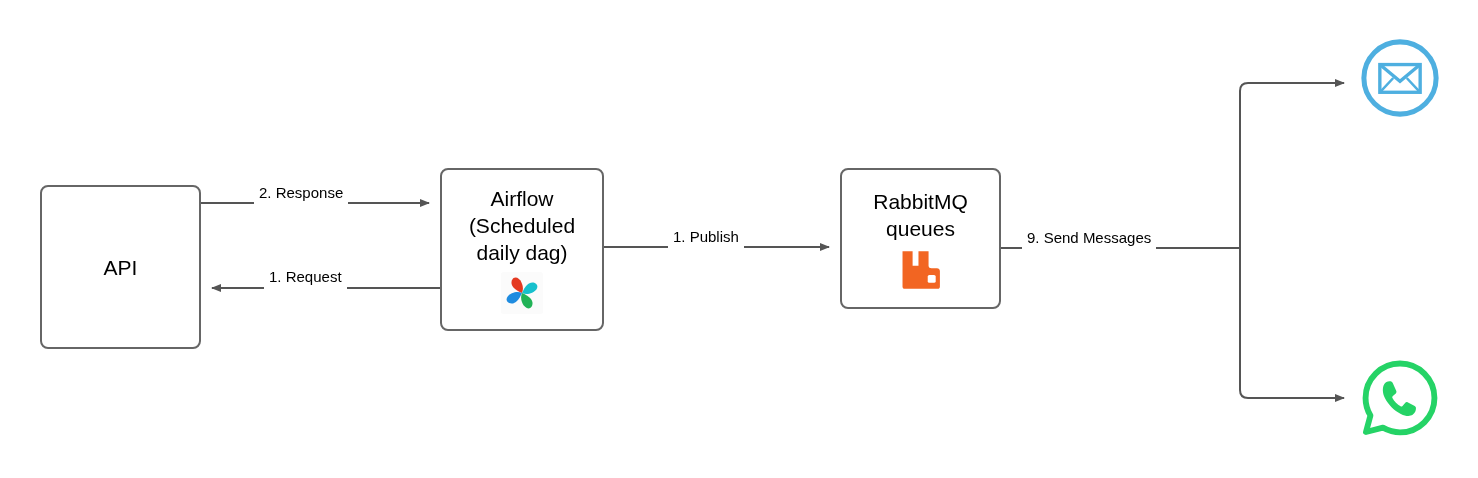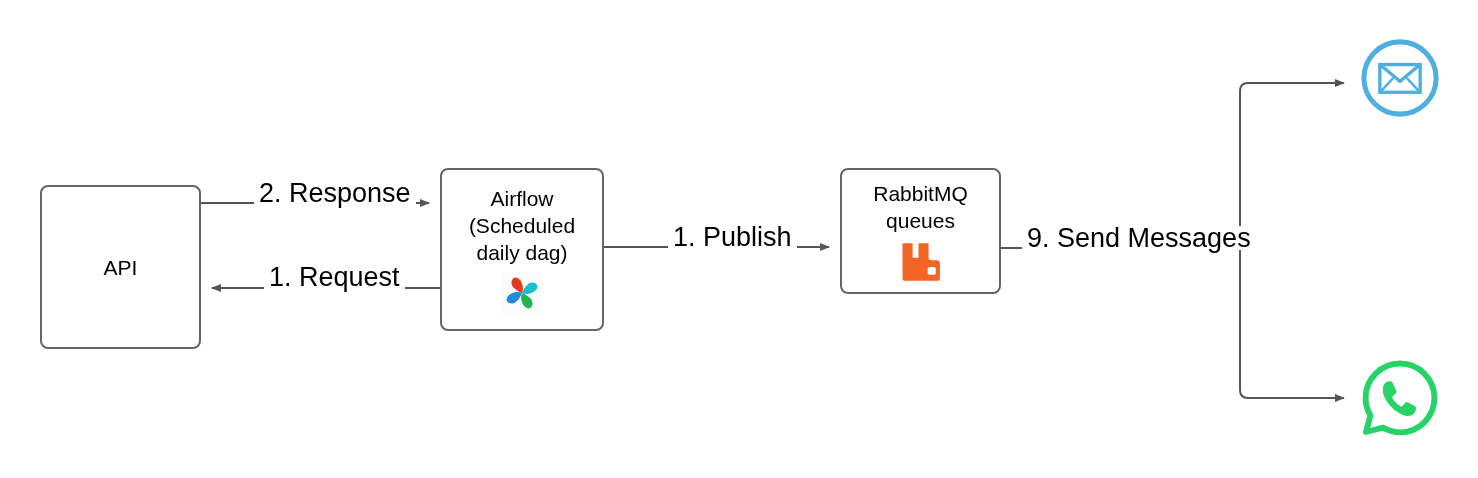--- a/index.html
+++ b/index.html
@@ -46,21 +46,21 @@
   }
   .node-logo {
     margin-top: 6px;
     width: 42px;
     height: 42px;
     display: block;
   }
   .edge-label {
     position: absolute;
     font-family: "Liberation Sans", sans-serif;
-    font-size: 27px;
+    font-size: 15px;
     line-height: 24px;
     color: #000000;
     white-space: nowrap;
     background: #ffffff;
     padding: 0 5px;
     text-align: center;
   }
   .endpoint-icon {
     position: absolute;
     width: 84px;
@@ -108,21 +108,21 @@
       <path d="M50,50 C44,30 46,16 58,12 C70,9 74,22 68,34 C63,44 56,48 50,50 Z" fill="#e43921" transform="rotate(-50 50 50)"></path>
 
       <path d="M50,50 C44,30 46,16 58,12 C70,9 74,22 68,34 C63,44 56,48 50,50 Z" fill="#17c0cd" transform="rotate(40 50 50)"></path>
 
       <path d="M50,50 C44,30 46,16 58,12 C70,9 74,22 68,34 C63,44 56,48 50,50 Z" fill="#21b357" transform="rotate(130 50 50)"></path>
 
       <path d="M50,50 C44,30 46,16 58,12 C70,9 74,22 68,34 C63,44 56,48 50,50 Z" fill="#1f8ce0" transform="rotate(220 50 50)"></path>
     </svg>
   </div>
 
-  <div class="node-box" style="left:840px; top:168px; width:161px; height:126px;">
+  <div class="node-box" style="left:840px; top:168px; width:161px; height:141px;">
     <div class="node-label">RabbitMQ
 queues</div>
 
     <svg class="node-logo" viewBox="0 0 100 100" xmlns="http://www.w3.org/2000/svg">
       <path d="M6,8
                L30,8 L30,42 L44,42 L44,8 L68,8 L68,42
                C68,46 71,48 75,48
                L88,48 C92,48 95,51 95,55
                L95,92 C95,95 93,97 90,97
                L11,97 C8,97 6,95 6,92 Z" fill="#f26522"></path>

